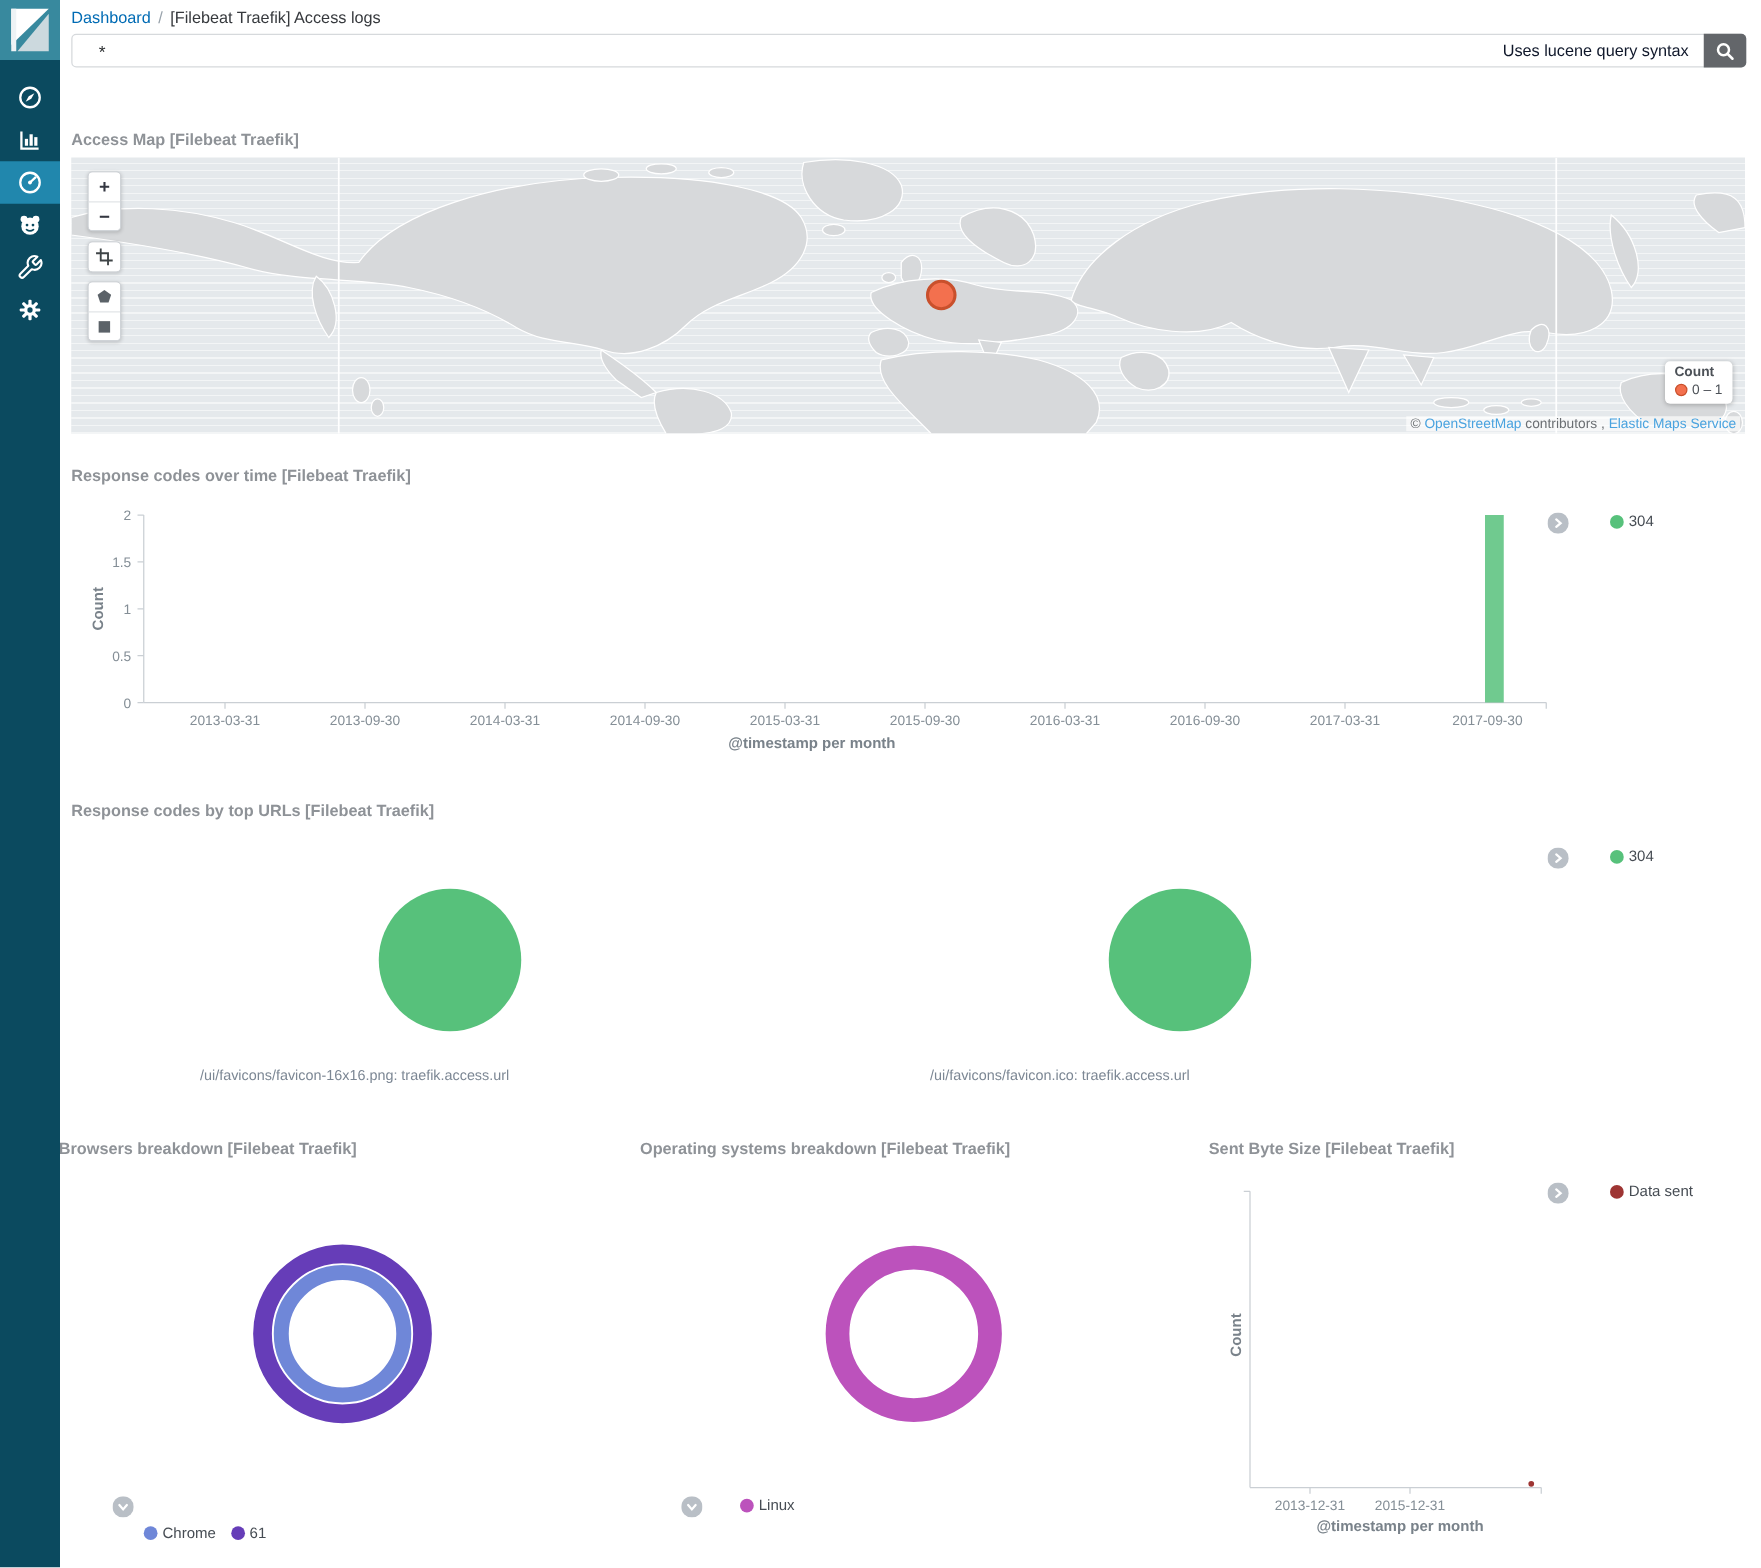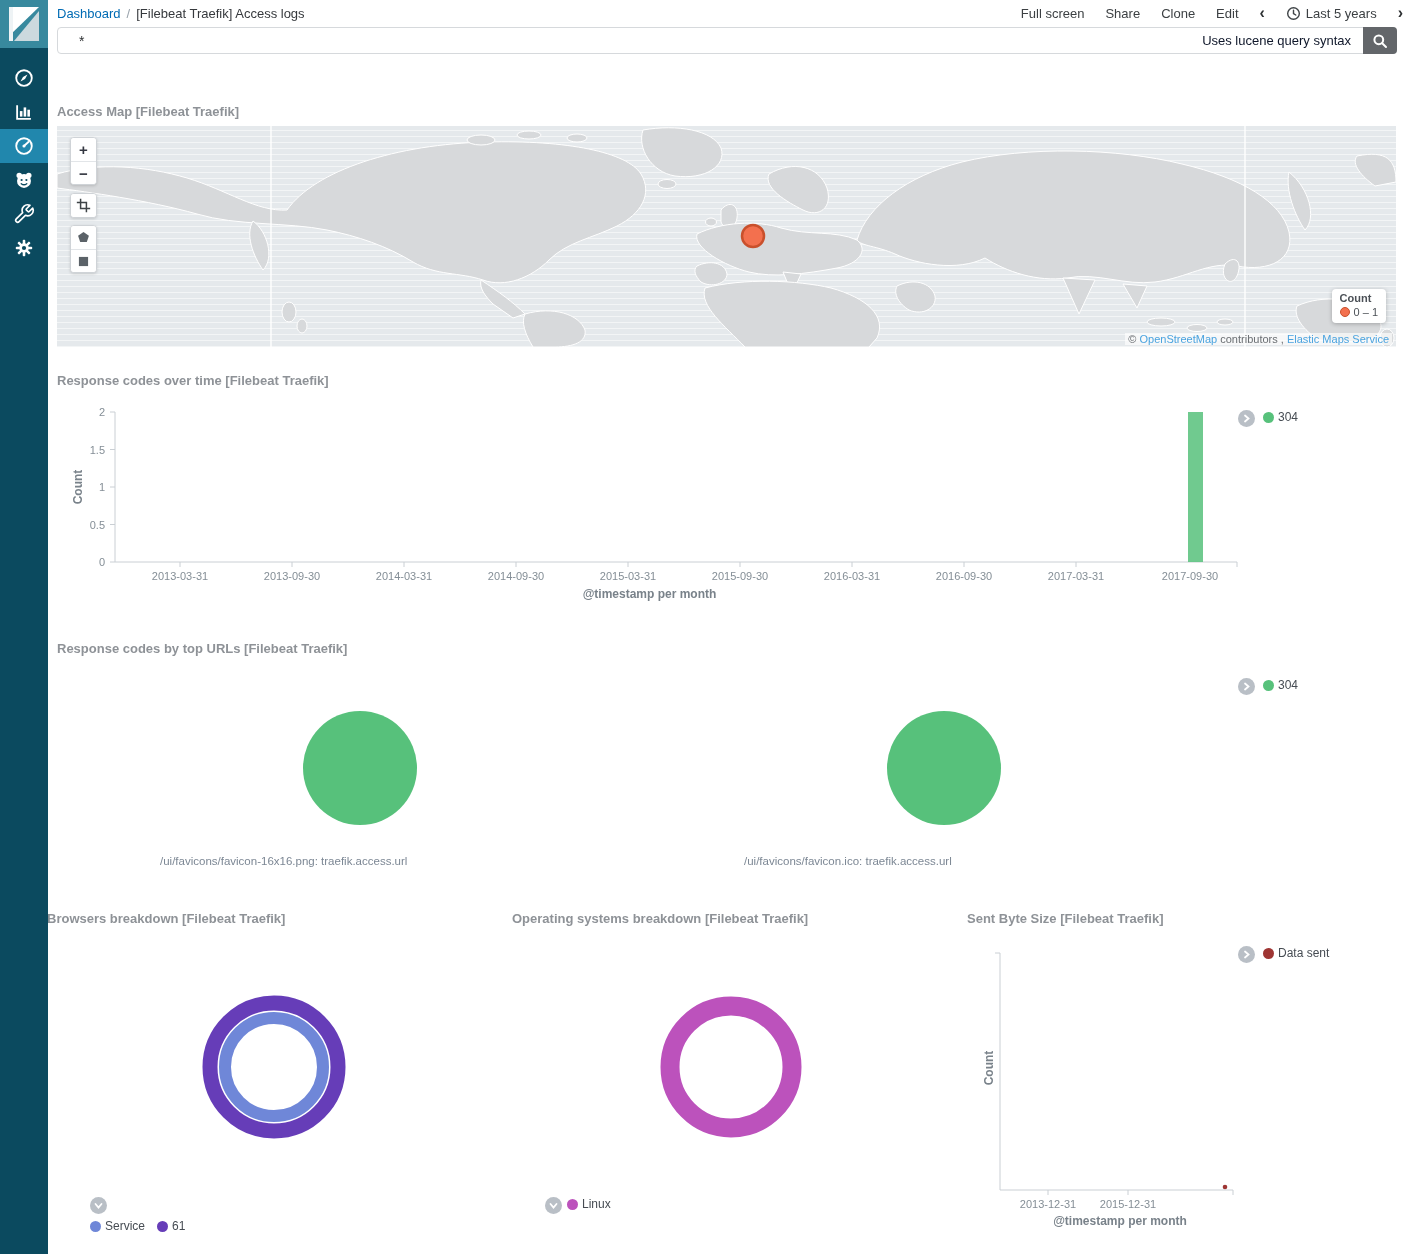--- a/index.html
+++ b/index.html
@@ -52,21 +52,21 @@
   .map-legend .lt { font-weight:bold; color:#4c5157; }
   .map-legend .row { display:flex; align-items:center; gap:4px; margin-top:2px; }
   .dot { display:inline-block; border-radius:50%; }
   .attribution { position:absolute; right:4px; bottom:2px; font-size:11px; color:#6a6e72; background:rgba(255,255,255,.65); padding:0 3px; white-space:nowrap; }
   .attribution .lnk { color:#4aa3df; text-decoration:none; cursor:pointer; }
 
   
   .axis-title-y { position:absolute; font-size:12px; font-weight:bold; color:#79828a; white-space:nowrap; transform:translate(-50%,-50%) rotate(-90deg); }
   .axis-title-x { position:absolute; font-size:12px; font-weight:bold; color:#79828a; text-align:center; }
   .legend { position:absolute; display:flex; align-items:flex-start; gap:8px; }
-  .legend .items { display:flex; gap:12px; }
+  .legend .items { display:flex; gap:12px;margin-left:25px; }
   .legend .item { display:flex; align-items:center; gap:4px; font-size:12px; color:#464c53; cursor:pointer; white-space:nowrap; }
   .legend-toggle { width:17px; height:17px; cursor:pointer; flex:none; }
 
   .pie-circle { position:absolute; width:114px; height:114px; border-radius:50%; background:#57c17b; cursor:pointer; }
   .pie-label { position:absolute; width:400px; font-size:11.5px; color:#7c8794; }
 
   svg text { font-family:"Liberation Sans","DejaVu Sans",sans-serif; }
   .tick-text { font-size:11px; fill:#848e96; }
 </style>
 </head>
@@ -133,35 +133,20 @@
         </svg>
       </div>
     </div>
   </aside>
 
   <header class="top-bar">
     <div class="breadcrumb">
       <a class="root">Dashboard</a>
       <span class="sep">/</span>
       <span class="current">[Filebeat Traefik] Access logs</span>
-    </div>
-    <div class="top-actions">
-      <button class="act">Full screen</button>
-      <button class="act">Share</button>
-      <button class="act">Clone</button>
-      <button class="act">Edit</button>
-      <button class="chev-btn">‹</button>
-      <span class="time-label">
-        <svg width="15" height="15" viewBox="0 0 16 16">
-          <circle cx="8" cy="8" r="6.2" fill="none" stroke="#3f4447" stroke-width="1.5"></circle>
-          <path d="M8 4.6 V8 L10.4 9.6" fill="none" stroke="#3f4447" stroke-width="1.5" stroke-linecap="round"></path>
-        </svg>
-        <span>Last 5 years</span>
-      </span>
-      <button class="chev-btn">›</button>
     </div>
   </header>
 
   <div class="query-bar">
     <input class="query-input" type="text" value="*" style="">
     <a class="lucene-hint">Uses lucene query syntax</a>
     <button class="search-btn">
       <svg width="16" height="16" viewBox="0 0 16 16">
         <circle cx="6.8" cy="6.8" r="4.4" fill="none" stroke="#fff" stroke-width="2"></circle>
         <path d="M10.2 10.2 L14 14" stroke="#fff" stroke-width="2" stroke-linecap="round"></path>
@@ -351,21 +336,21 @@
   </svg>
 
   <div class="legend" style="left:90px; top:1197px; flex-direction:column; gap:5px;">
     <svg class="legend-toggle" viewBox="0 0 17 17">
       <circle cx="8.5" cy="8.5" r="8.5" fill="#b9bfc6"></circle>
       <path d="M5.5 7 L8.5 10.5 L11.5 7" fill="none" stroke="#fff" stroke-width="1.8" stroke-linecap="round"></path>
     </svg>
     <div class="items">
       <span class="item">
         <span class="dot" style="width:11px;height:11px;background:#6f87d8;"></span>
-        <span>Service</span>
+        <span>Chrome</span>
       </span>
       <span class="item">
         <span class="dot" style="width:11px;height:11px;background:#663db8;"></span>
         <span>61</span>
       </span>
     </div>
   </div>
 
   <div class="panel-title" style="left:512px; top:911px;">Operating systems breakdown [Filebeat Traefik]</div>
 

